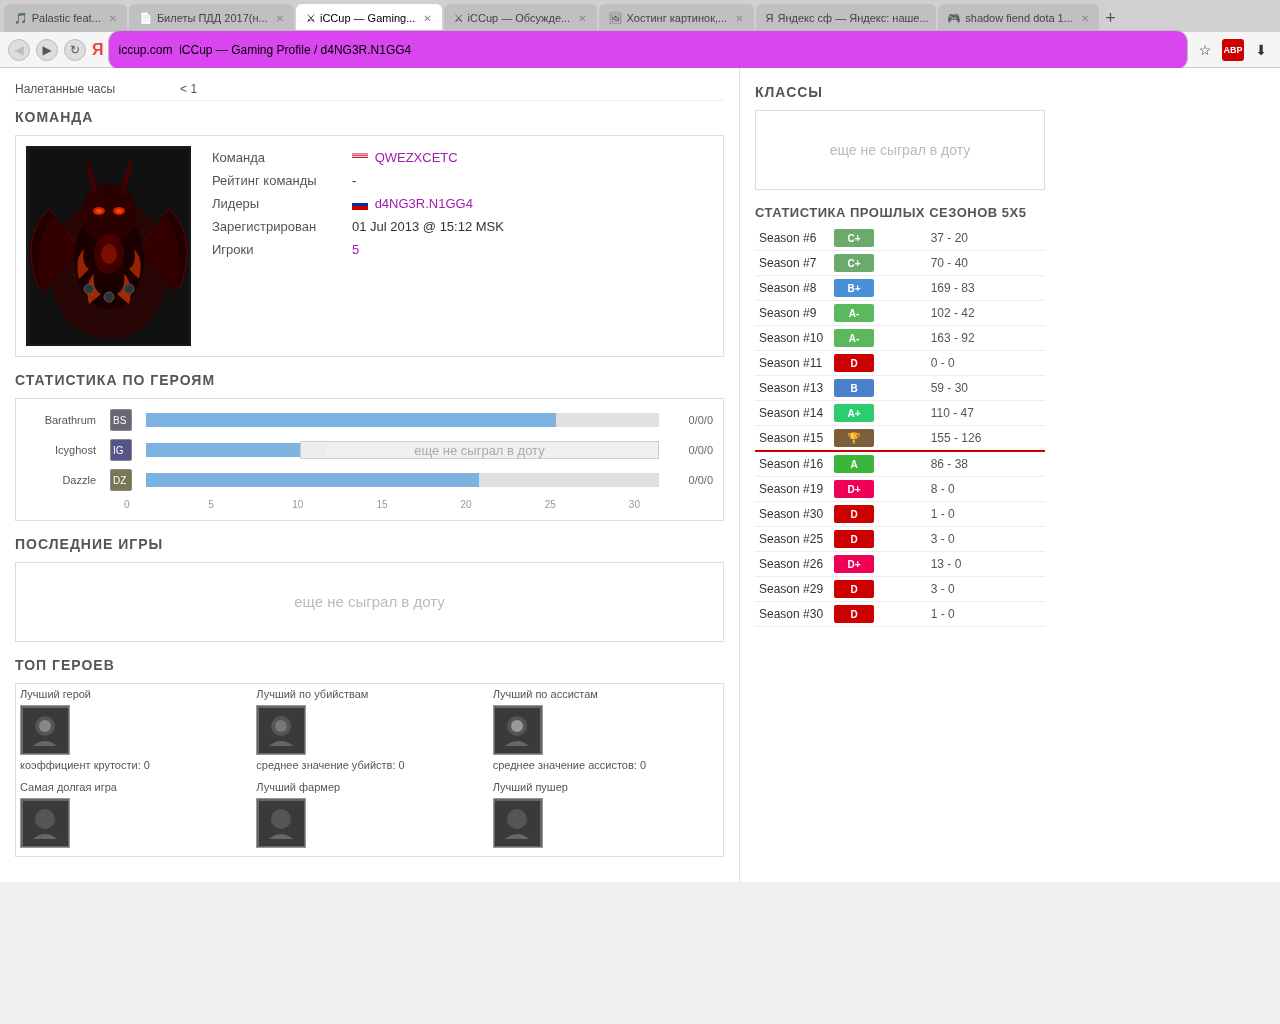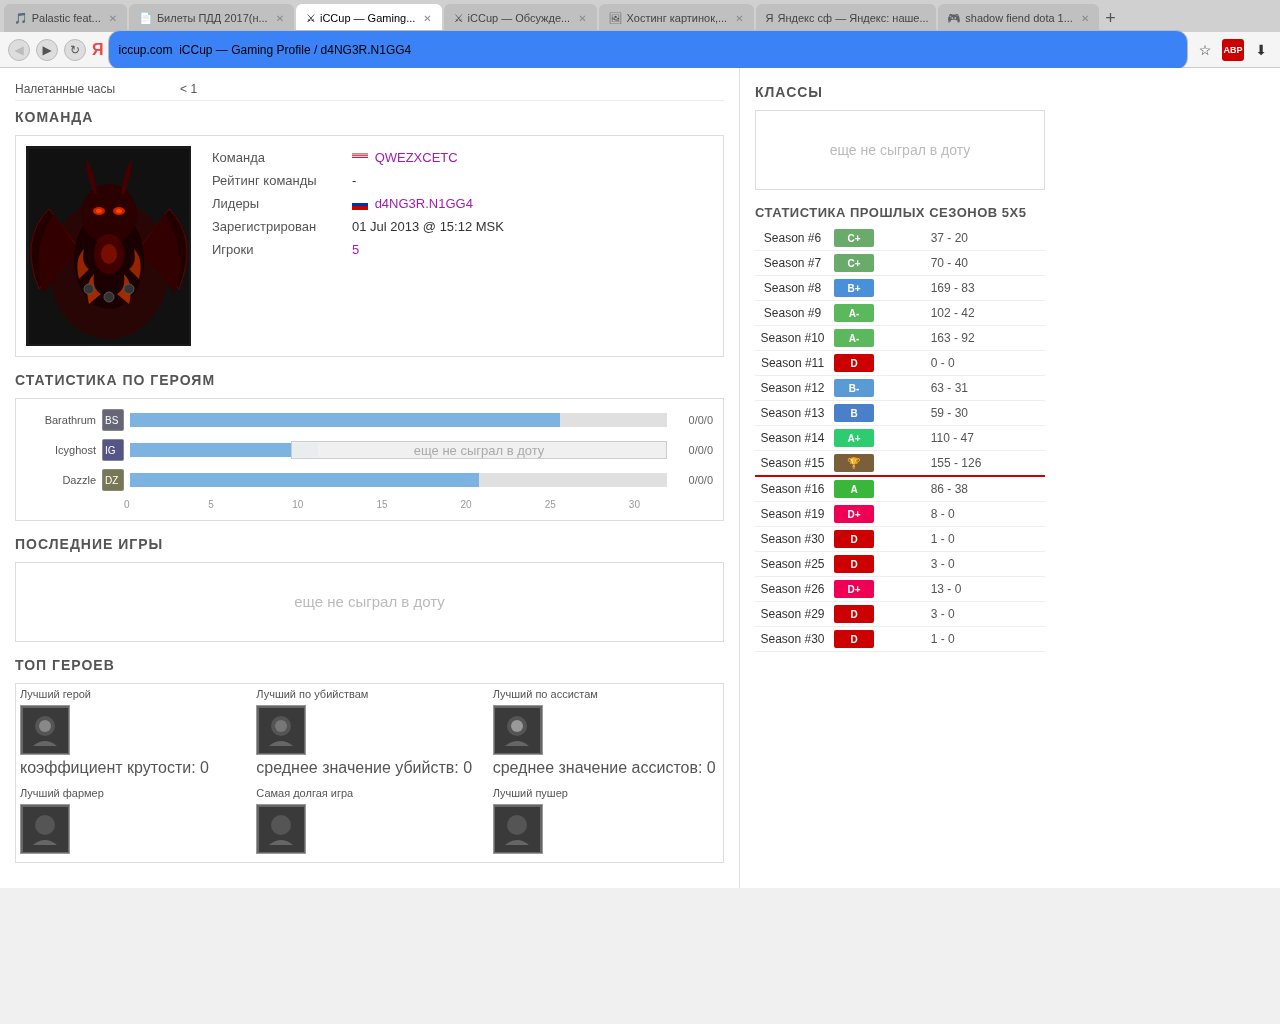--- a/index.html
+++ b/index.html
@@ -72,21 +72,21 @@
       color: #555;
     }
     .nav-btn.disabled { color: #bbb; }
     .address-bar {
       flex: 1;
       height: 40px;
       border: 1px solid #bbb;
       border-radius: 12px;
       padding: 0 10px;
       font-size: 12px;
-      background: #3b82f6;
+      background: #d946ef;
     }
     .browser-content {
       background: #fff;
       display: flex;
       flex-direction: column;
     }
 
     
     .page-layout {
       display: flex;
@@ -177,21 +177,21 @@
     
     .stats-section {
       margin-bottom: 15px;
       border: 1px solid #ddd;
       padding: 10px;
     }
     .hero-bar-row {
       display: flex;
       align-items: center;
       margin-bottom: 8px;
-      gap: 6px;
+      gap: 14px;
     }
     .hero-name {
       width: 70px;
       font-size: 11px;
       color: #555;
       text-align: right;
     }
     .hero-icon {
       width: 22px;
       height: 22px;
@@ -279,21 +279,21 @@
       display: flex;
       align-items: center;
       justify-content: center;
       margin-bottom: 4px;
     }
     .top-hero-icon svg {
       width: 45px;
       height: 45px;
     }
     .top-hero-stat {
-      font-size: 16px;
+      font-size: 11px;
       color: #555;
     }
 
     
     .classes-section {
       margin-bottom: 15px;
     }
     .classes-box {
       border: 1px solid #ddd;
       min-height: 80px;
@@ -322,21 +322,20 @@
     .seasons-table tr {
       border-bottom: 1px solid #eee;
     }
     .seasons-table td {
       padding: 3px 4px;
       font-size: 12px;
     }
     .season-name {
       color: #333;
       width: 75px;
-      text-align: center;
     }
     .season-badge {
       width: 40px;
       height: 18px;
       display: inline-flex;
       align-items: center;
       justify-content: center;
       font-size: 10px;
       font-weight: bold;
       border-radius: 2px;
@@ -626,31 +625,31 @@
                   <path d="M10,38 Q22,28 34,38" fill="#666"></path>
                   <circle cx="22" cy="18" r="6" fill="#999"></circle>
                 </svg>
               </div>
               <span class="top-hero-stat">среднее значение ассистов: 0</span>
             </div>
           </div>
 
           <div class="top-heroes-grid" style="margin-top:10px;">
             <div class="top-hero-cell">
-              <span class="top-hero-label">Лучший фармер</span>
+              <span class="top-hero-label">Самая долгая игра</span>
               <div class="top-hero-icon">
                 <svg width="45" height="45" viewBox="0 0 45 45">
                   <rect width="45" height="45" fill="#3a3a3a"></rect>
                   <circle cx="22" cy="18" r="10" fill="#555"></circle>
                   <path d="M10,38 Q22,28 34,38" fill="#666"></path>
                 </svg>
               </div>
             </div>
             <div class="top-hero-cell">
-              <span class="top-hero-label">Самая долгая игра</span>
+              <span class="top-hero-label">Лучший фармер</span>
               <div class="top-hero-icon">
                 <svg width="45" height="45" viewBox="0 0 45 45">
                   <rect width="45" height="45" fill="#3a3a3a"></rect>
                   <circle cx="22" cy="18" r="10" fill="#555"></circle>
                   <path d="M10,38 Q22,28 34,38" fill="#666"></path>
                 </svg>
               </div>
             </div>
             <div class="top-hero-cell">
               <span class="top-hero-label">Лучший пушер</span>
@@ -704,25 +703,20 @@
                   <td class="season-name">Season #10</td>
                   <td><span class="season-badge badge-a-minus">A-</span></td>
                   <td class="season-score">163 - 92</td>
                 </tr>
                 <tr>
                   <td class="season-name">Season #11</td>
                   <td><span class="season-badge badge-d">D</span></td>
                   <td class="season-score">0 - 0</td>
                 </tr>
                 <tr>
-                  <td class="season-name">Season #12</td>
-                  <td><span class="season-badge badge-b-minus">B-</span></td>
-                  <td class="season-score">63 - 31</td>
-                </tr>
-                <tr>
                   <td class="season-name">Season #13</td>
                   <td><span class="season-badge badge-b">B</span></td>
                   <td class="season-score">59 - 30</td>
                 </tr>
                 <tr>
                   <td class="season-name">Season #14</td>
                   <td><span class="season-badge badge-a-plus">A+</span></td>
                   <td class="season-score">110 - 47</td>
                 </tr>
                 <tr class="season-row-highlighted" style="border-bottom: 2px solid rgb(204, 0, 0);">

